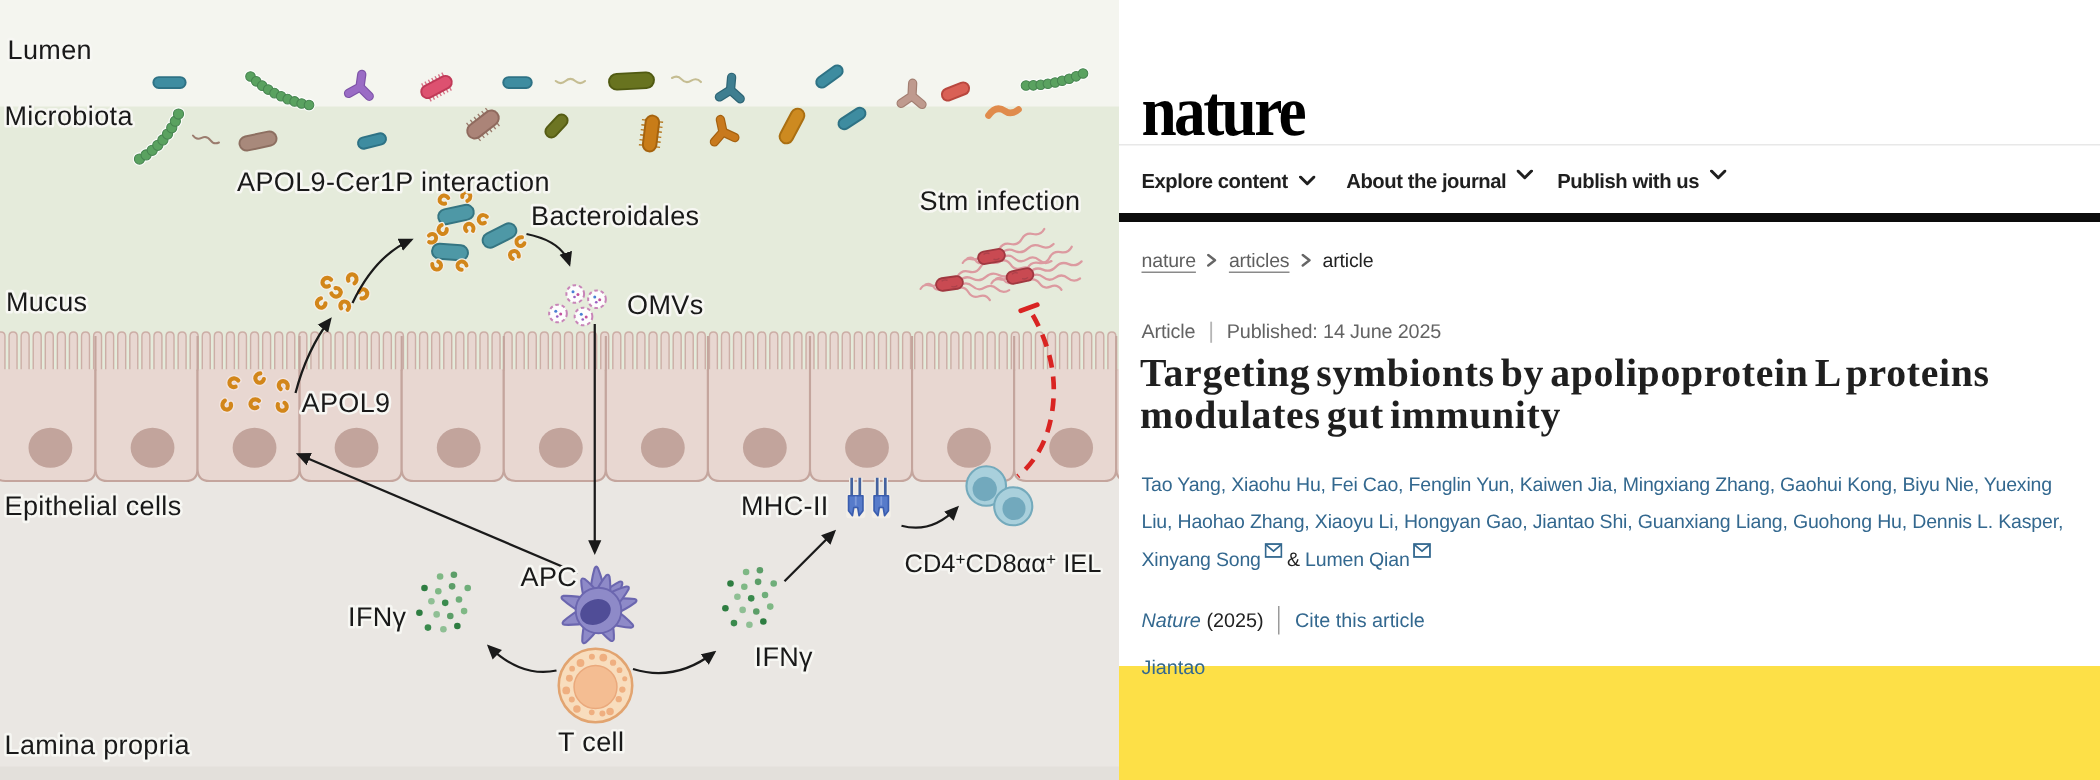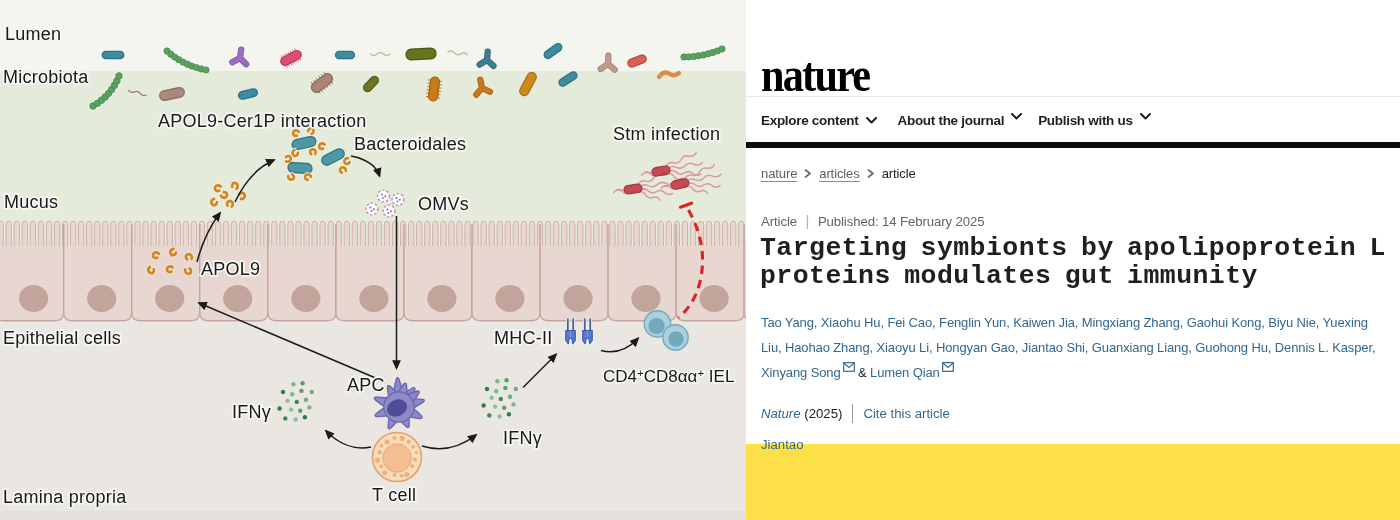--- a/index.html
+++ b/index.html
@@ -630,22 +630,22 @@
     <span style="text-decoration:underline;text-underline-offset:2.5px;text-decoration-color:#8a8a8a">nature</span>
         <svg width="8" height="9" viewBox="0 0 8 9" style="margin:0 7px 1px 7px">
           <path d="M1.5,1 L6,4.5 L1.5,8" fill="none" stroke="#666" stroke-width="1.6" stroke-linecap="round" stroke-linejoin="round"></path>
         </svg>
         <span style="text-decoration:underline;text-underline-offset:2.5px;text-decoration-color:#8a8a8a">articles</span>
         <svg width="8" height="9" viewBox="0 0 8 9" style="margin:0 7px 1px 7px">
           <path d="M1.5,1 L6,4.5 L1.5,8" fill="none" stroke="#666" stroke-width="1.6" stroke-linecap="round" stroke-linejoin="round"></path>
         </svg>
         <span style="color:#222">article</span>
   </div>
-  <div style="position:absolute;left:15px;top:212px;font-size:13.2px;color:#636363;letter-spacing:-0.1px">Article <span style="color:#b5b5b5;font-size:15px;padding:0 5px;font-weight:300">|</span> Published: <span>14 February 2025</span></div>
-  <div style="position:absolute;left:14px;top:233.5px;width:630px;font-family:Liberation Mono, monospace;font-weight:bold;font-size:26.5px;line-height:28.8px;letter-spacing:0.45px;word-spacing:-3px;color:#1f1f1f">Targeting symbionts by apolipoprotein&nbsp;L proteins modulates gut immunity</div>
+  <div style="position:absolute;left:15px;top:212px;font-size:13.2px;color:#636363;letter-spacing:-0.1px">Article <span style="color:#b5b5b5;font-size:15px;padding:0 5px;font-weight:300">|</span> Published: <span>14 June 2025</span></div>
+  <div style="position:absolute;left:14px;top:233.5px;width:630px;font-family:Liberation Serif, serif;font-weight:bold;font-size:26.5px;line-height:28.8px;letter-spacing:0.45px;word-spacing:-3px;color:#1f1f1f">Targeting symbionts by apolipoprotein&nbsp;L proteins modulates gut immunity</div>
   <div style="position:absolute;left:15px;top:309.5px;width:622px;font-size:13px;line-height:25px;letter-spacing:-0.12px;color:#33688f">
     <a>Tao Yang</a>, <a>Xiaohu Hu</a>, <a>Fei Cao</a>, <a>Fenglin Yun</a>, <a>Kaiwen Jia</a>, <a>Mingxiang Zhang</a>, <a>Gaohui Kong</a>, <a>Biyu Nie</a>, <a>Yuexing Liu</a>, <a>Haohao Zhang</a>, <a>Xiaoyu Li</a>, <a>Hongyan Gao</a>, <a>Jiantao Shi</a>, <a>Guanxiang Liang</a>, <a>Guohong Hu</a>, <a>Dennis L. Kasper</a>, <a>Xinyang Song</a><svg width="12" height="10" viewBox="0 0 12 10" style="vertical-align:5px;margin-left:2px">
           <rect x="0.7" y="0.7" width="10.6" height="8.6" fill="#fff" stroke="#33688f" stroke-width="1.2"></rect>
           <path d="M0.7,0.9 L6,5.4 L11.3,0.9" fill="none" stroke="#33688f" stroke-width="1.2"></path>
         </svg> <span style="color:#222">&amp;</span> <a>Lumen Qian</a><svg width="12" height="10" viewBox="0 0 12 10" style="vertical-align:5px;margin-left:2px">
           <rect x="0.7" y="0.7" width="10.6" height="8.6" fill="#fff" stroke="#33688f" stroke-width="1.2"></rect>
           <path d="M0.7,0.9 L6,5.4 L11.3,0.9" fill="none" stroke="#33688f" stroke-width="1.2"></path>
         </svg>
   </div>
   <div style="position:absolute;left:15px;top:404px;font-size:13.2px;color:#222;display:flex;align-items:center">

